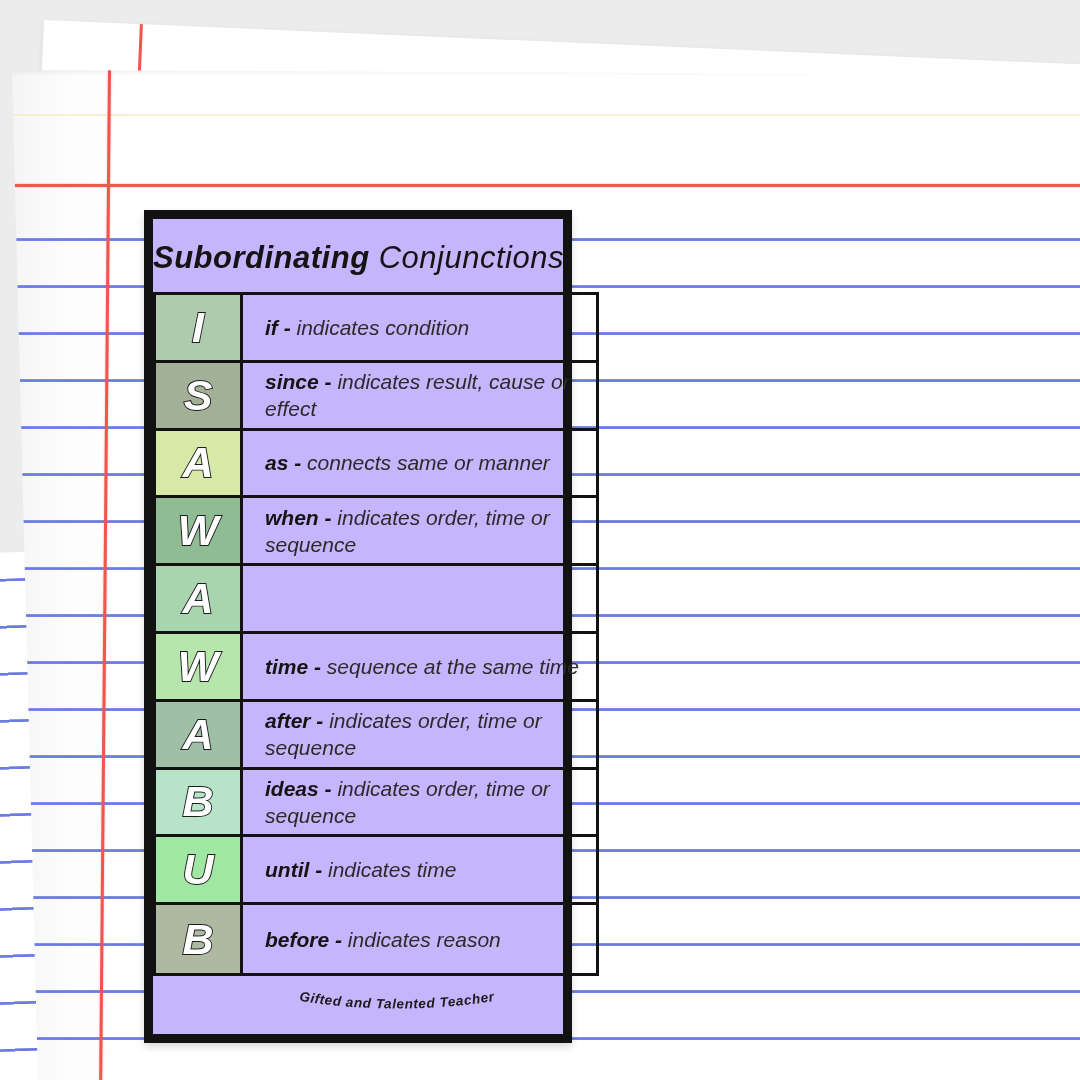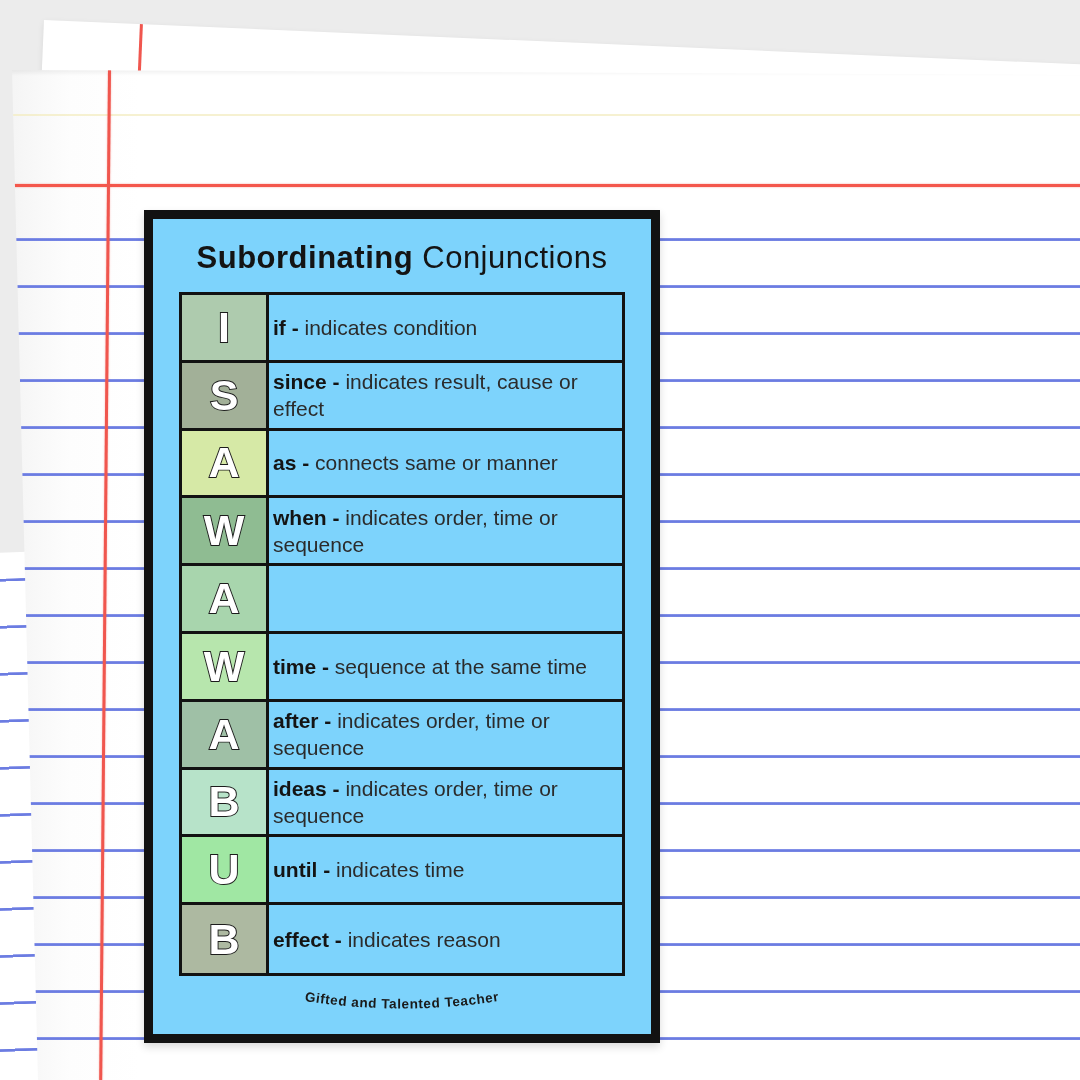--- a/index.html
+++ b/index.html
@@ -51,25 +51,26 @@
       rgba(107,124,225,1) 2.4px, rgba(150,160,238,.85) 3px,
       transparent 3px, transparent 47px);
   }
   .red-vline{
     position:absolute;left:108px;top:0;height:100%;width:3.4px;
     transform:rotate(0.5deg);transform-origin:top center;
     box-shadow:0 0 2px rgba(240,85,75,.45);
   }
   
   .card{
-    position:absolute;left:144px;top:210px;width:516px;height:833px;
-    box-sizing:border-box;background:#7dd3fc;
+    position:absolute;left:144px;top:210px;width:428px;height:833px;
+    box-sizing:border-box;background:#c4b5fd;
     border:9px solid #121212;
     box-shadow:0 4px 8px rgba(0,0,0,0.15);
     z-index:5;
+    font-style:italic;
   }
   .card-title{
     margin-top:21px;text-align:center;
     font-size:31px;letter-spacing:.5px;color:#141414;
     white-space:nowrap;
   }
   .card-title .t-bold{font-weight:700;}
   .card-title .t-reg{font-weight:400;}
   .conj-table{
     width:446px;margin:16px auto 0 auto;
@@ -85,21 +86,21 @@
     border-right:3px solid #121212;
     display:flex;align-items:center;justify-content:center;
   }
   .letter{
     font-size:43px;font-weight:700;color:#ffffff;line-height:1;
     -webkit-text-stroke:1.9px #1c1c1c;
     paint-order:stroke fill;
   }
   .desc-cell{
     flex:1;display:flex;align-items:center;
-    padding:2px 8px 2px 4px;box-sizing:border-box;
+    padding:2px 8px 2px 22px;box-sizing:border-box;
     font-size:21px;line-height:27px;color:#2b2b2b;
   }
   .desc-cell .term{font-weight:700;color:#141414;}
   .card-footer{
     display:block;margin:2px auto 0 auto;
   }
   .card-footer text{
     font-family:"Liberation Sans", sans-serif;
     font-size:13.5px;font-weight:700;letter-spacing:.6px;fill:#1a1a1a;
   }
@@ -207,21 +208,21 @@
       <div class="desc-cell">
         <div><span class="term">until -</span> <span>indicates time</span></div>
       </div>
     </div>
 
     <div class="c-row">
       <div class="letter-cell" style="background: rgb(173, 185, 161);">
         <span class="letter">B</span>
       </div>
       <div class="desc-cell">
-        <div><span class="term">effect -</span> <span>indicates reason</span></div>
+        <div><span class="term">before -</span> <span>indicates reason</span></div>
       </div>
     </div>
 
   </div>
 
   <svg class="card-footer" width="488" height="54" viewBox="0 0 488 54">
     <path id="footer-arc-path" d="M 96 13 Q 244 48 392 13" fill="none" stroke="none"></path>
     <text>
       <textPath href="#footer-arc-path" startOffset="50%" text-anchor="middle">Gifted and Talented Teacher</textPath>
     </text>

